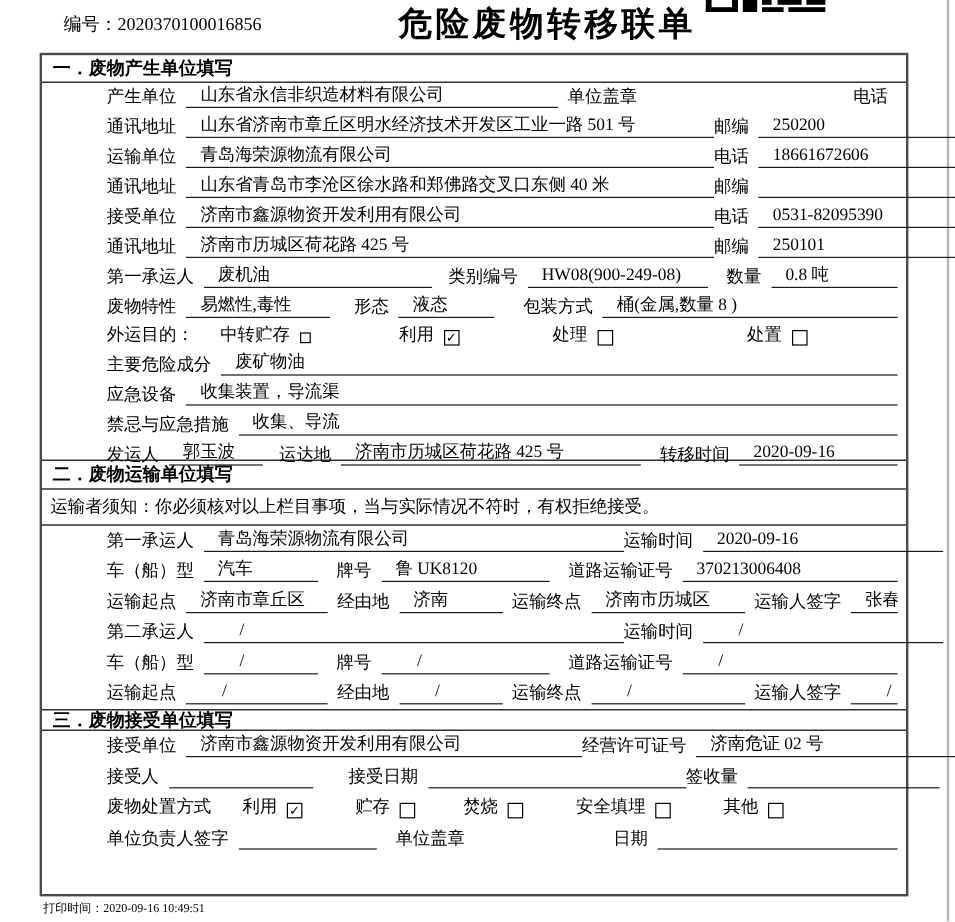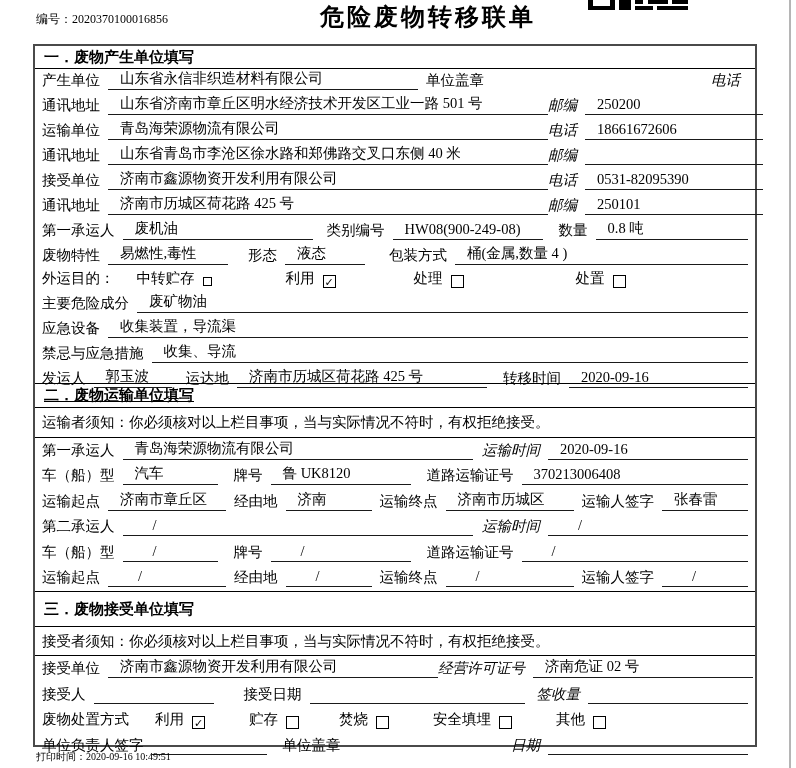--- a/index.html
+++ b/index.html
@@ -1,47 +1,47 @@
 <!DOCTYPE html>
 <html><head>
 <meta charset="utf-8">
 <style>
   * { box-sizing: border-box; margin: 0; padding: 0; }
   html,body { width:796px; height:768px; background:#ffffff; overflow:hidden; }
   body { position:relative; font-family:"Liberation Serif","DejaVu Serif",serif; font-size:14.5px; color:#000; }
 
-  .serial { position:absolute; left:36px; top:11px; font-size:12px; white-space:nowrap;text-align:center; }
-  .doc-title { position:absolute; left:320px; top:1px; font-size:24px; font-weight:bold; letter-spacing:3px; white-space:nowrap; }
+  .serial { position:absolute; left:53px; top:11px; font-size:15px; white-space:nowrap;text-align:center; }
+  .doc-title { position:absolute; left:332px; top:1px; font-size:28px; font-weight:bold; letter-spacing:3px; white-space:nowrap; }
   .qr-frag { position:absolute; left:588px; top:0; }
 
   .page-edge { position:absolute; left:789px; top:0; width:2px; height:768px; background:#b5b5b5; }
 
   .sheet { position:absolute; left:33px; top:44px; width:724px; height:703px; border:2px solid #4a4a4a; display:flex; flex-direction:column; }
 
   .sec-h { display:flex; align-items:center; padding-left:9px; font-weight:bold; font-size:15px; border-bottom:1.5px solid #000; flex:0 0 auto; }
   .sec1-h { height:23px; }
   .sec2-h, .sec3-h { border-top:1.5px solid #000; }
-  .sec2-h { height:25px;text-decoration:underline; }
-  .sec3-h { height:36px;font-family:Liberation Mono, monospace; }
-
-  .rows { display:flex; flex-direction:column; flex:0 0 auto; }
+  .sec2-h { height:25px; }
+  .sec3-h { height:18px;font-family:Liberation Mono, monospace; }
+
+  .rows { display:flex; flex-direction:column; flex:0 0 auto;padding-left:47px; }
   .rows-s1 { height:314px; }
   .rows-s2 { height:153px; }
   .rows-s3 { height:103px; }
 
   .notice { display:flex; align-items:center; padding-left:7px; border-bottom:1px solid #000; flex:0 0 auto; }
   .notice-s2 { height:30px;font-family:Liberation Mono, monospace; }
   .notice-s3 { height:29px; }
 
   .frow { flex:1 1 0; display:flex; align-items:flex-end; padding:0 7px 4px 7px; }
   .lbl { white-space:nowrap; margin-right:8px; flex:0 0 auto; }
   .ul { border-bottom:1px solid #1a1a1a; white-space:nowrap; padding:0 2px 1px 12px; overflow:hidden; flex:0 0 auto; }
   .ul.slash { padding-left:30px; }
   .fill { flex:1 1 auto; }
-  .mla { margin-left:auto;font-style:italic; }
+  .mla { margin-left:auto; }
 
   .w78{width:78px}.w80{width:80px}.w86{width:86px}.w95{width:95px}.w115{width:115px}
   .w118{width:118px}.w120{width:120px}.w128{width:128px}.w140{width:140px}
   .w150{width:150px}.w160{width:160px}.w178{width:178px}.w190{width:190px}.w200{width:200px}
   .w215{width:215px}.w220{width:220px}.w250{width:250px}.w310{width:310px}.w330{width:330px}
   .w350{width:350px}.w440{width:440px}
 
   .cb { display:inline-block; width:13px; height:13px; border:1px solid #000; line-height:12px; font-size:11px; text-align:center; vertical-align:-1px; flex:0 0 auto; }
   .cb-sm { width:9px; height:9px; align-self:center; margin-top:6px; }
   .ml8{margin-left:8px}.ml14{margin-left:14px}.ml16{margin-left:16px}.ml18{margin-left:18px}
@@ -129,21 +129,21 @@
       <span class="lbl ml16">数量</span>
       <span class="ul fill">0.8 吨</span>
     </div>
 
     <div class="frow">
       <span class="lbl">废物特性</span>
       <span class="ul w120">易燃性,毒性</span>
       <span class="lbl ml20">形态</span>
       <span class="ul w80">液态</span>
       <span class="lbl ml24">包装方式</span>
-      <span class="ul fill">桶(金属,数量  4 )</span>
+      <span class="ul fill">桶(金属,数量  8 )</span>
     </div>
 
     <div class="frow">
       <span class="lbl">外运目的：</span>
       <span class="lbl ml14">中转贮存</span>
       <span class="cb cb-sm"></span>
       <span class="lbl ml74">利用</span>
       <span class="cb">✓</span>
       <span class="lbl ml78">处理</span>
       <span class="cb"></span>
@@ -229,21 +229,20 @@
       <span class="lbl ml8">经由地</span>
       <span class="ul w86 slash">/</span>
       <span class="lbl ml8">运输终点</span>
       <span class="ul w128 slash">/</span>
       <span class="lbl ml8">运输人签字</span>
       <span class="ul fill slash">/</span>
     </div>
   </div>
 
   <div class="sec-h sec3-h">三．废物接受单位填写</div>
-  <div class="notice notice-s3">接受者须知：你必须核对以上栏目事项，当与实际情况不符时，有权拒绝接受。</div>
   <div class="rows rows-s3">
 
     <div class="frow">
       <span class="lbl">接受单位</span>
       <span class="ul w330">济南市鑫源物资开发利用有限公司</span>
       <span class="lbl mla">经营许可证号</span>
       <span class="ul w220">济南危证 02 号</span>
     </div>
 
     <div class="frow">

